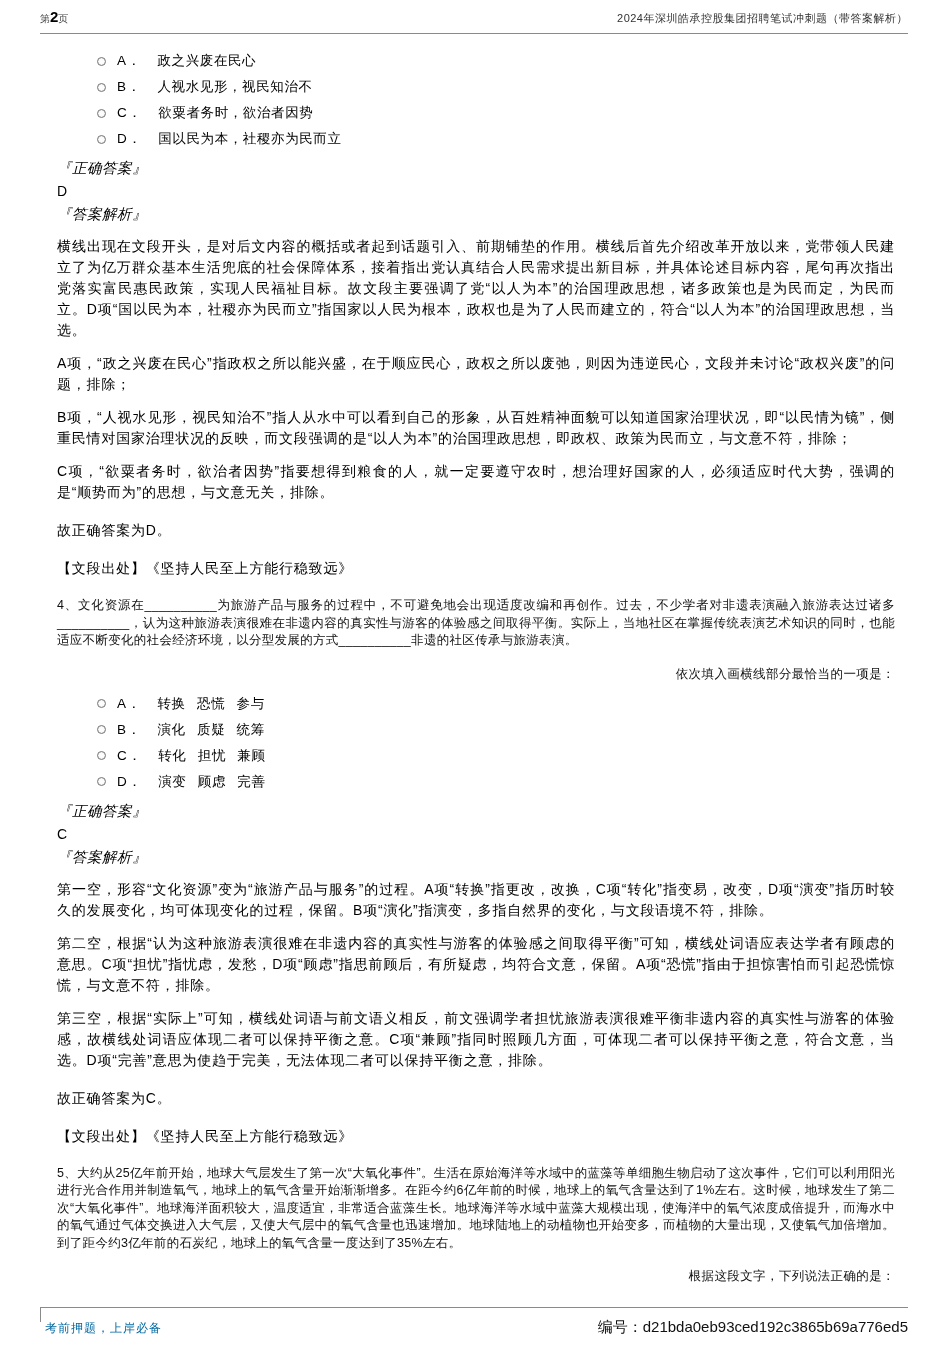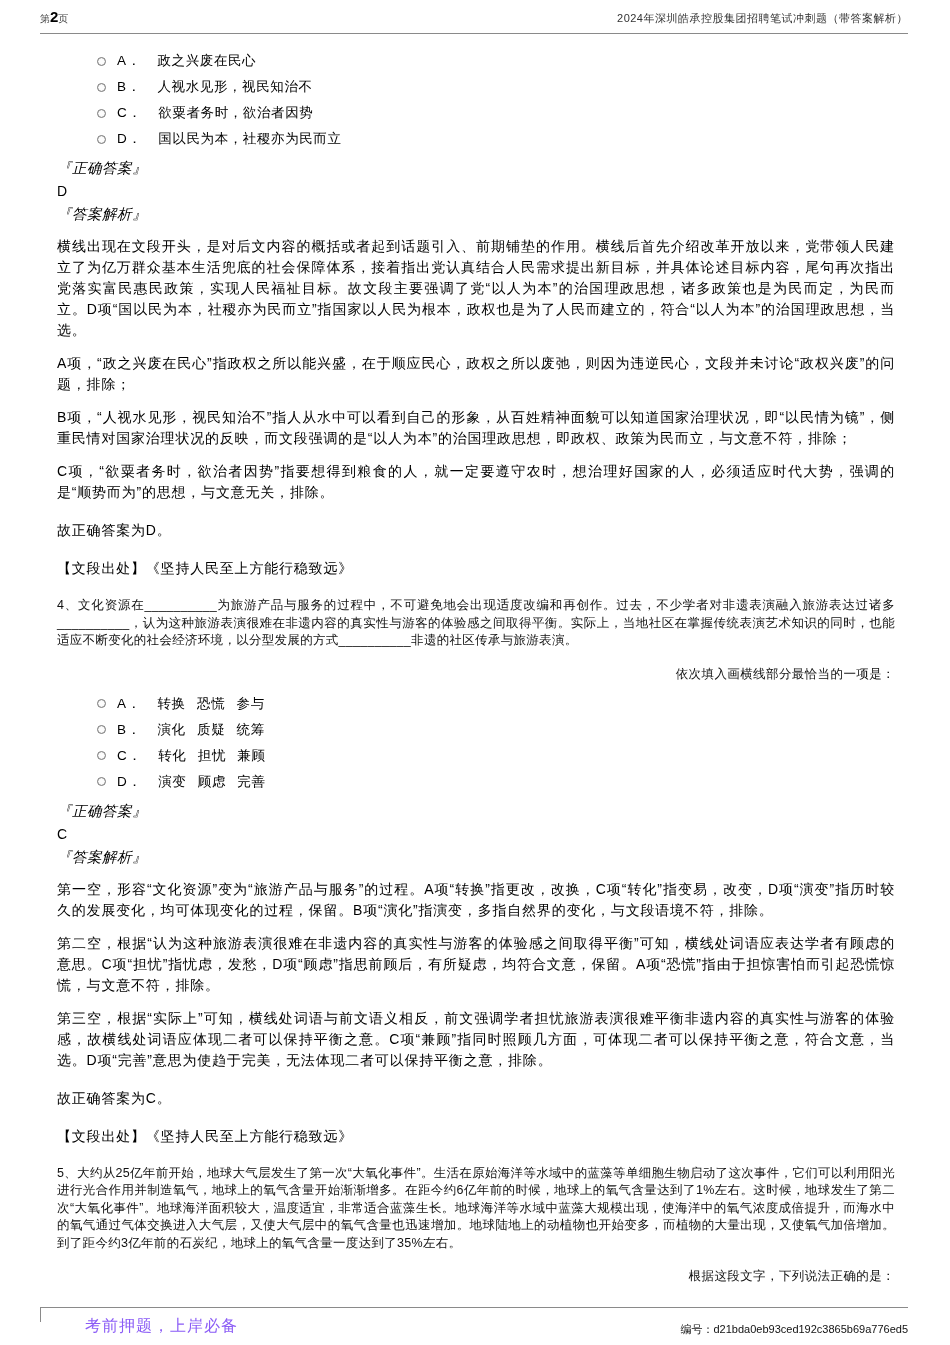--- a/index.html
+++ b/index.html
@@ -18,22 +18,22 @@
   .page-num .big { font-size:15px; font-weight:bold; color:#000; }
   .doc-title { font-size:11px; color:#333; letter-spacing:0.5px; }
   .rule { position:absolute; left:40px; right:42px; border-top:1px solid #8a8a8a; }
   .rule.top { top:33px; }
   .rule.bottom { bottom:37px; }
   .footer-tick { position:absolute; left:40px; bottom:23px; width:1px; height:14px; background:#8a8a8a; }
   .page-footer {
     position:absolute; bottom:8px; left:45px; right:42px;
     display:flex; justify-content:space-between; align-items:flex-end;
   }
-  .footer-left { font-size:16px; color:#8b5cf6; letter-spacing:1px;margin-left:40px; }
-  .footer-right { font-size:11px; color:#111;margin-left:16px; }
+  .footer-left { font-size:12px; color:#0369a1; letter-spacing:1px; }
+  .footer-right { font-size:15px; color:#111;margin-left:16px; }
   .content { position:absolute; top:46px; left:57px; width:838px; }
   .options { margin:2px 0 6px 40px; }
   .opt { display:flex; align-items:center; height:26px; font-size:13.5px; }
   .radio {
     width:9px; height:9px; border:1px solid #777; border-radius:50%;
     background:#fdfdfd; margin-right:11px; flex:0 0 auto;
     box-shadow:inset 0 0 1px #aaa;
   }
   .opt-label { margin-right:16px; letter-spacing:1px; }
   .opt-text { word-spacing:7px; letter-spacing:0.6px; }

